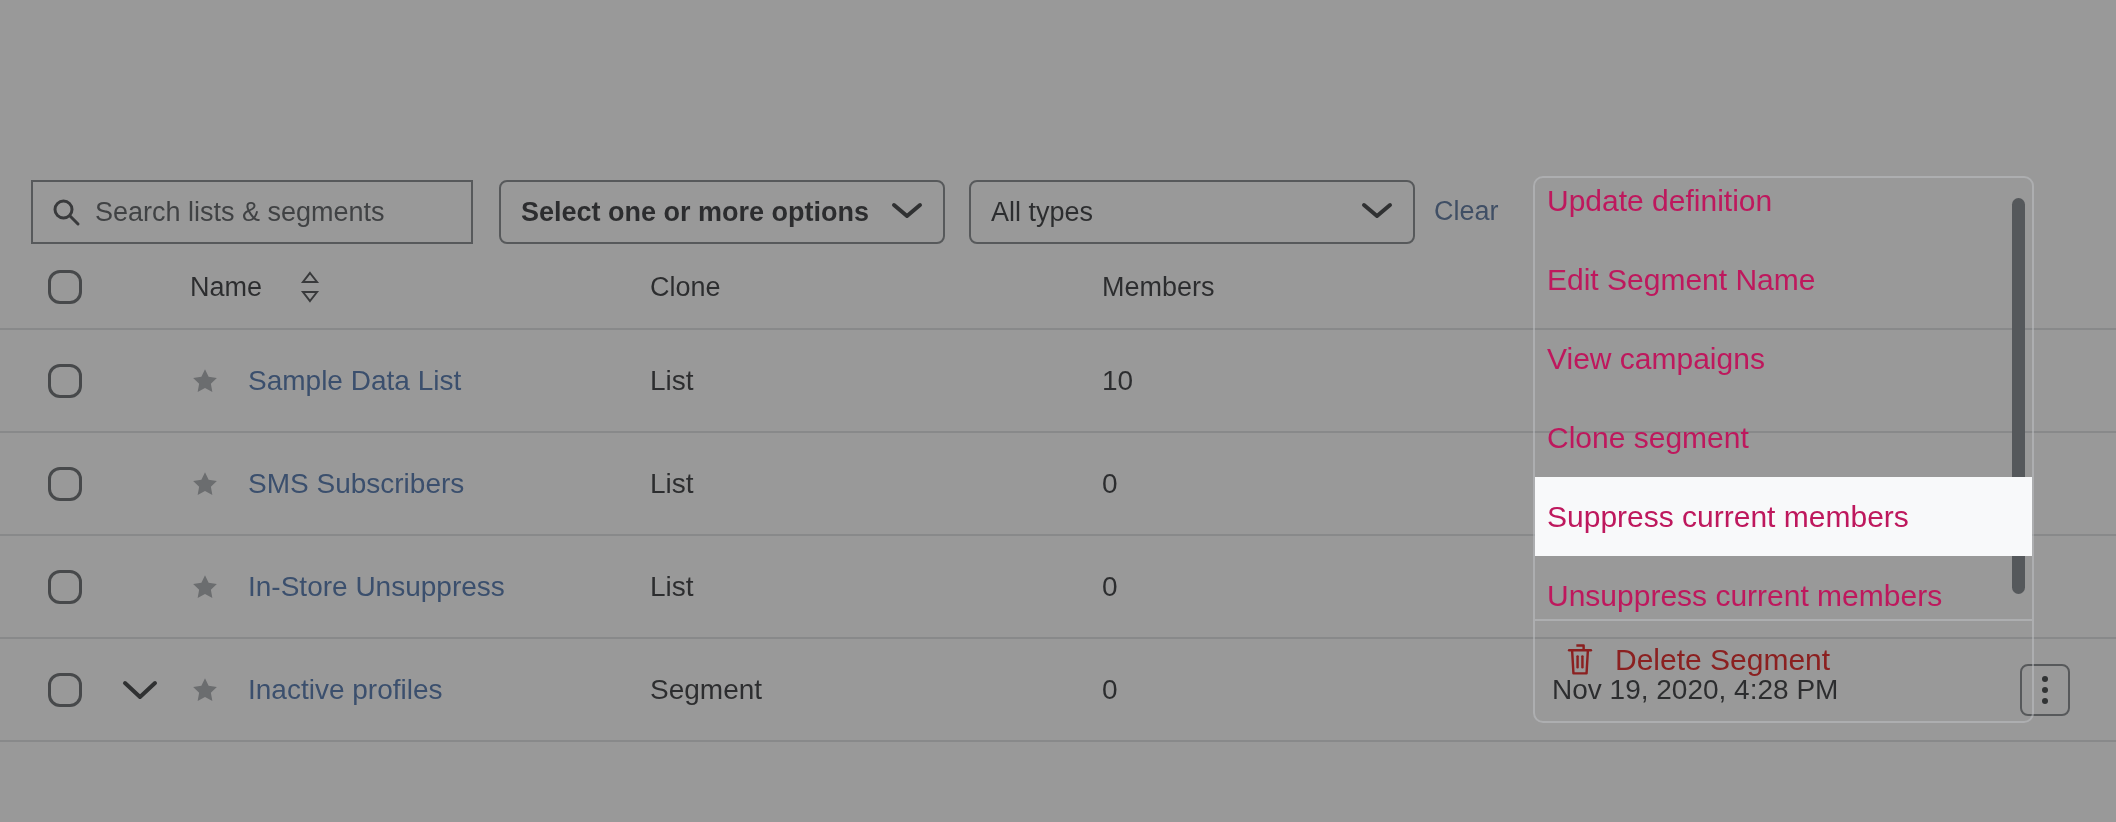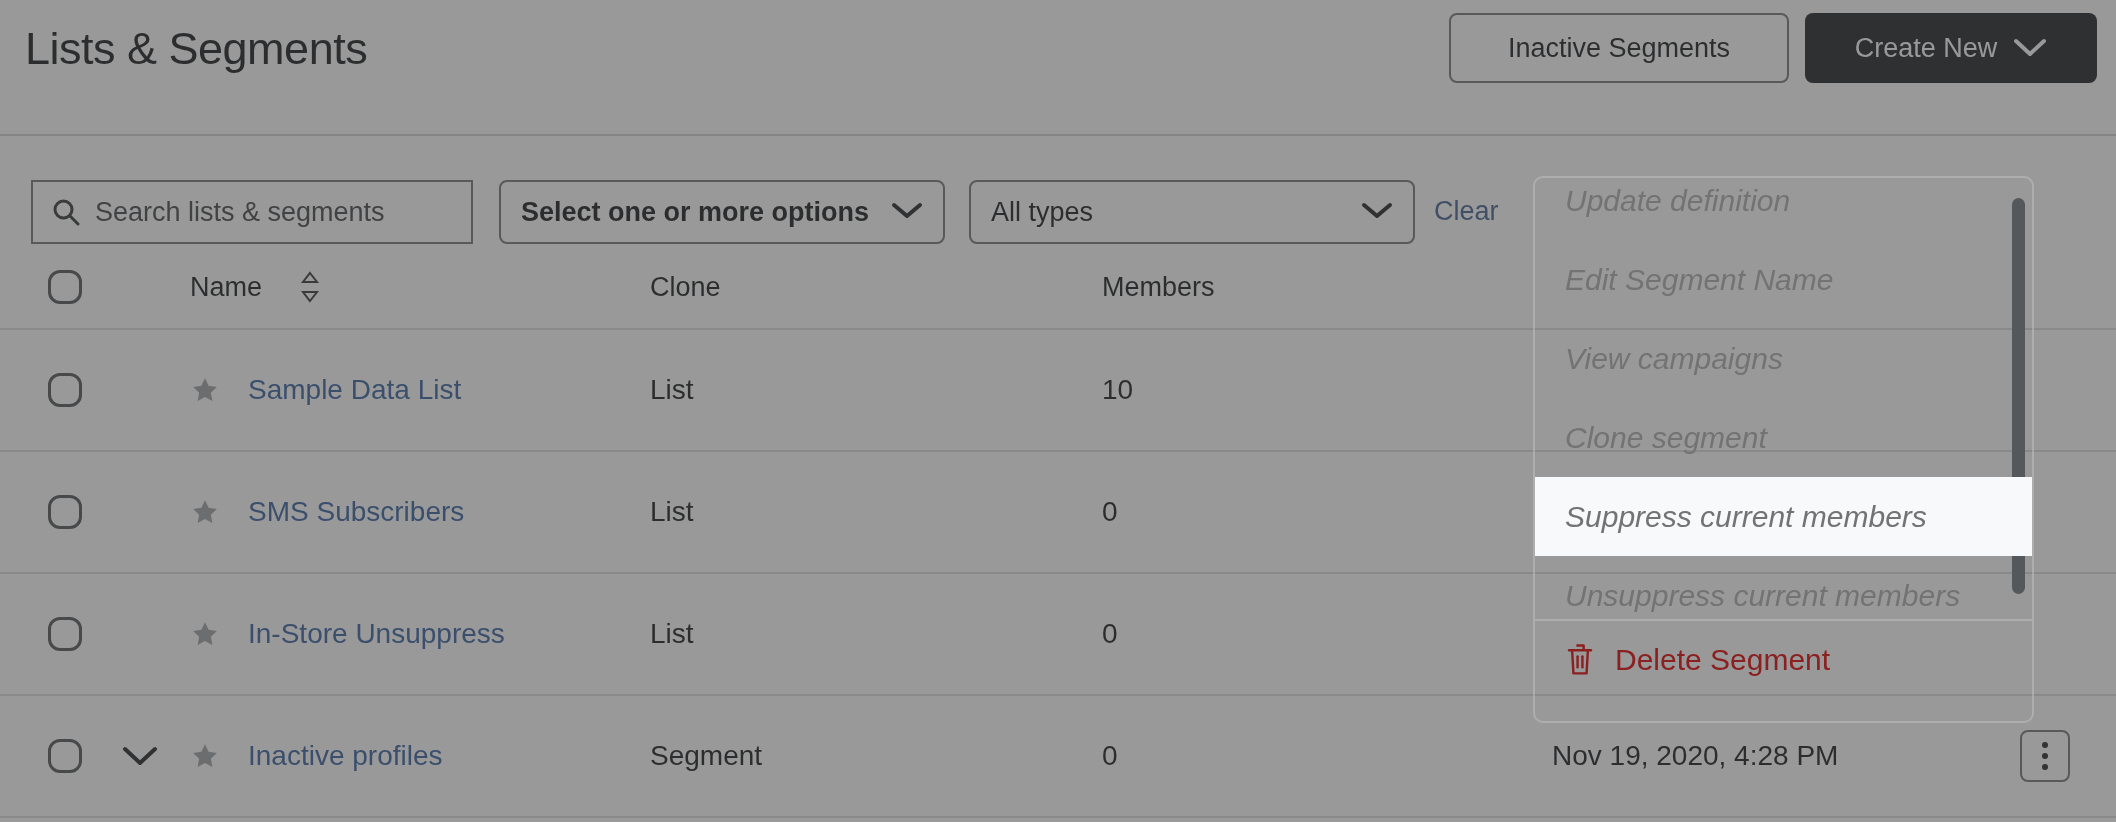--- a/index.html
+++ b/index.html
@@ -140,21 +140,21 @@
 
   
   .table {
     position: absolute;
     left: 0;
     top: 246px;
     width: 2116px;
   }
   .row {
     position: relative;
-    height: 122px;
+    height: 103px;
     display: flex;
     align-items: center;
     border-bottom: 2px solid #d9dbde;
   }
   .row.head { height: 84px; }
   .row.head .cell { font-size: 27px; color: #0f1114; }
 
   .cell { display: flex; align-items: center; }
   .c-check { position: absolute; left: 48px; }
   .c-name  { position: absolute; left: 190px; display: flex; align-items: center; gap: 28px; }
@@ -227,26 +227,25 @@
     position: absolute;
     left: 0; top: 0;
     width: 497px;
     height: 440px;
     overflow: hidden;
   }
   .ctx-item {
     height: 79px;
     display: flex;
     align-items: center;
-    padding-left: 30px;
+    padding-left: 12px;
     font-size: 30px;
-    color: #737373;
-    cursor: pointer;
-    white-space: nowrap;
-    font-style: italic;
+    color: #be185d;
+    cursor: pointer;
+    white-space: nowrap;
   }
   .ctx-item.first { margin-top: -17px; }
   .ctx-item.highlight {
     background: #f8f9fa;
     position: relative;
     z-index: 2;
   }
   .ctx-divider {
     position: absolute;
     left: 0; top: 441px;
@@ -287,34 +286,20 @@
     border-radius: 7px;
     background: #55585b;
     cursor: pointer;
   }
 </style>
 </head>
 <body>
 
 <div class="page">
 
-  <div class="header">
-    <div class="page-title">Lists &amp; Segments</div>
-
-    <button class="btn-inactive-segments">Inactive Segments</button>
-
-    <button class="btn-create-new">
-      <span>Create New</span>
-      <span class="chev">
-        <svg width="34" height="22" viewBox="0 0 34 22">
-            <path d="M3 4 L17 17 L31 4" stroke="#ffffff" stroke-width="4" fill="none" stroke-linecap="round" stroke-linejoin="round"></path>
-          </svg>
-      </span>
-    </button>
-  </div>
 
   <div class="filters">
     <div class="search-box">
       <span class="mag">
         <svg width="30" height="30" viewBox="0 0 30 30">
           <circle cx="12.5" cy="12.5" r="8.5" stroke="#2b2e31" stroke-width="3" fill="none"></circle>
           <line x1="18.8" y1="18.8" x2="27" y2="27" stroke="#2b2e31" stroke-width="3" stroke-linecap="round"></line>
         </svg>
       </span>
       <input class="search-input" type="text" placeholder="Search lists &amp; segments" style="">

